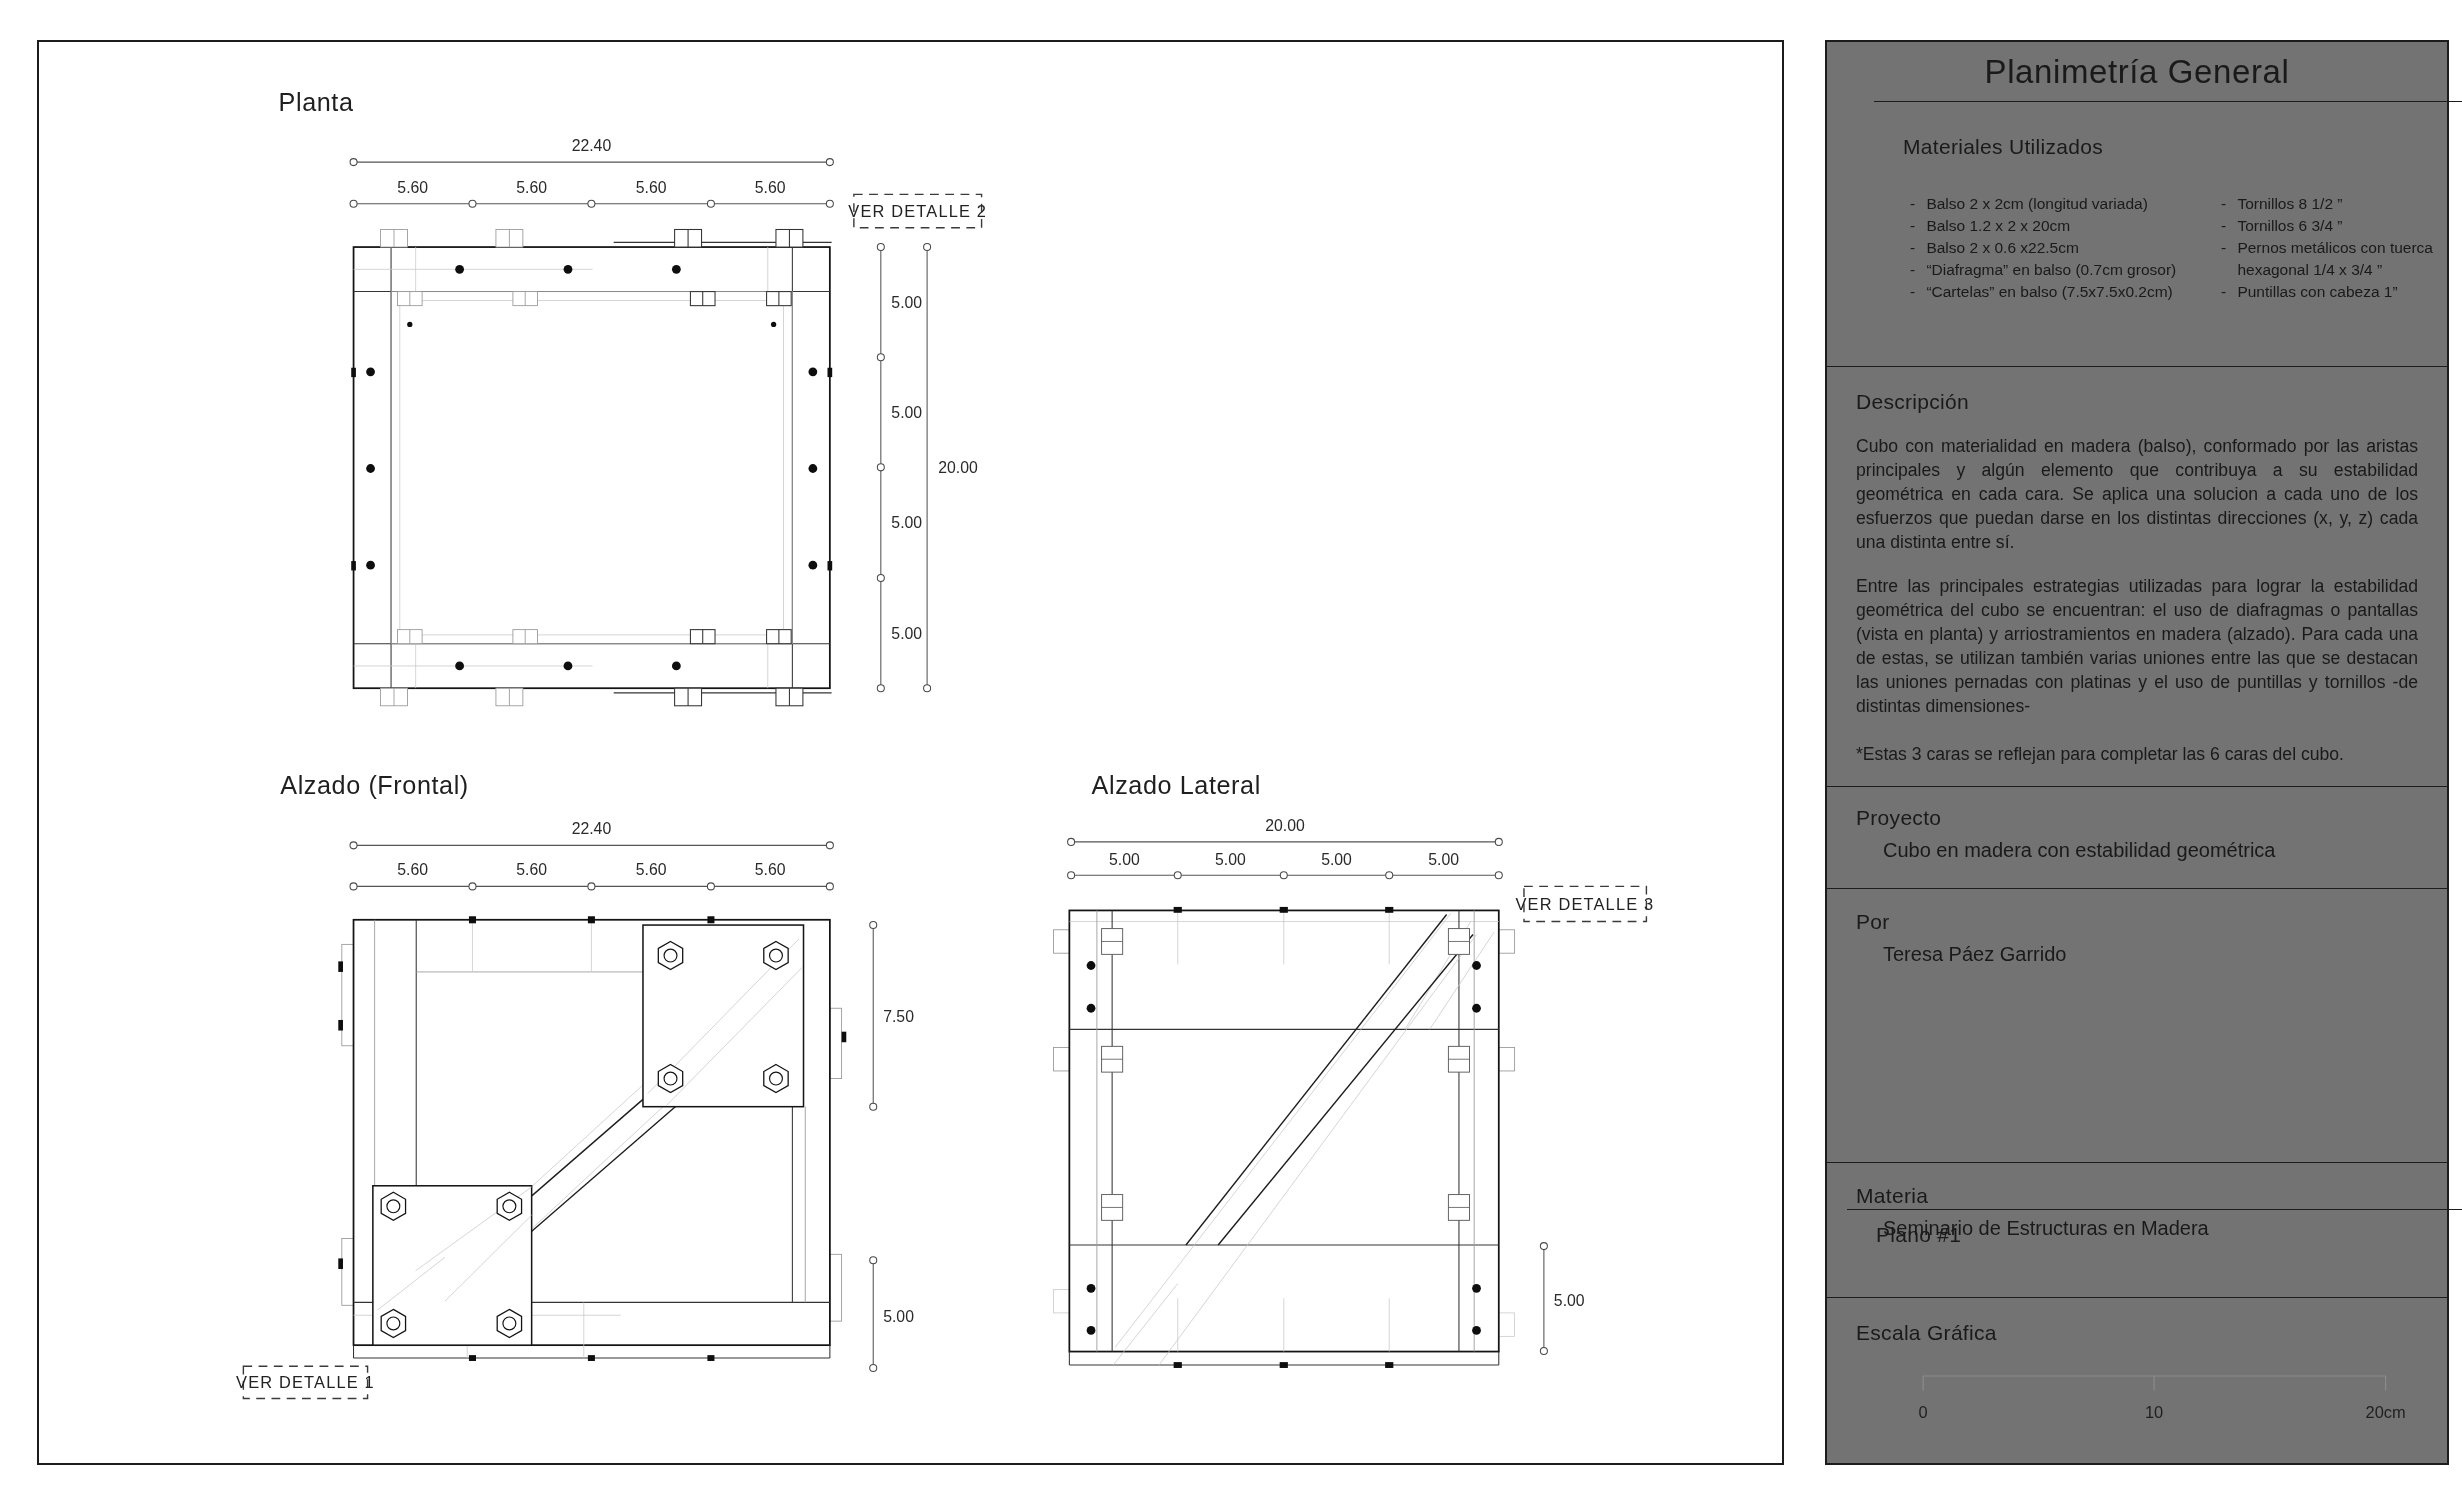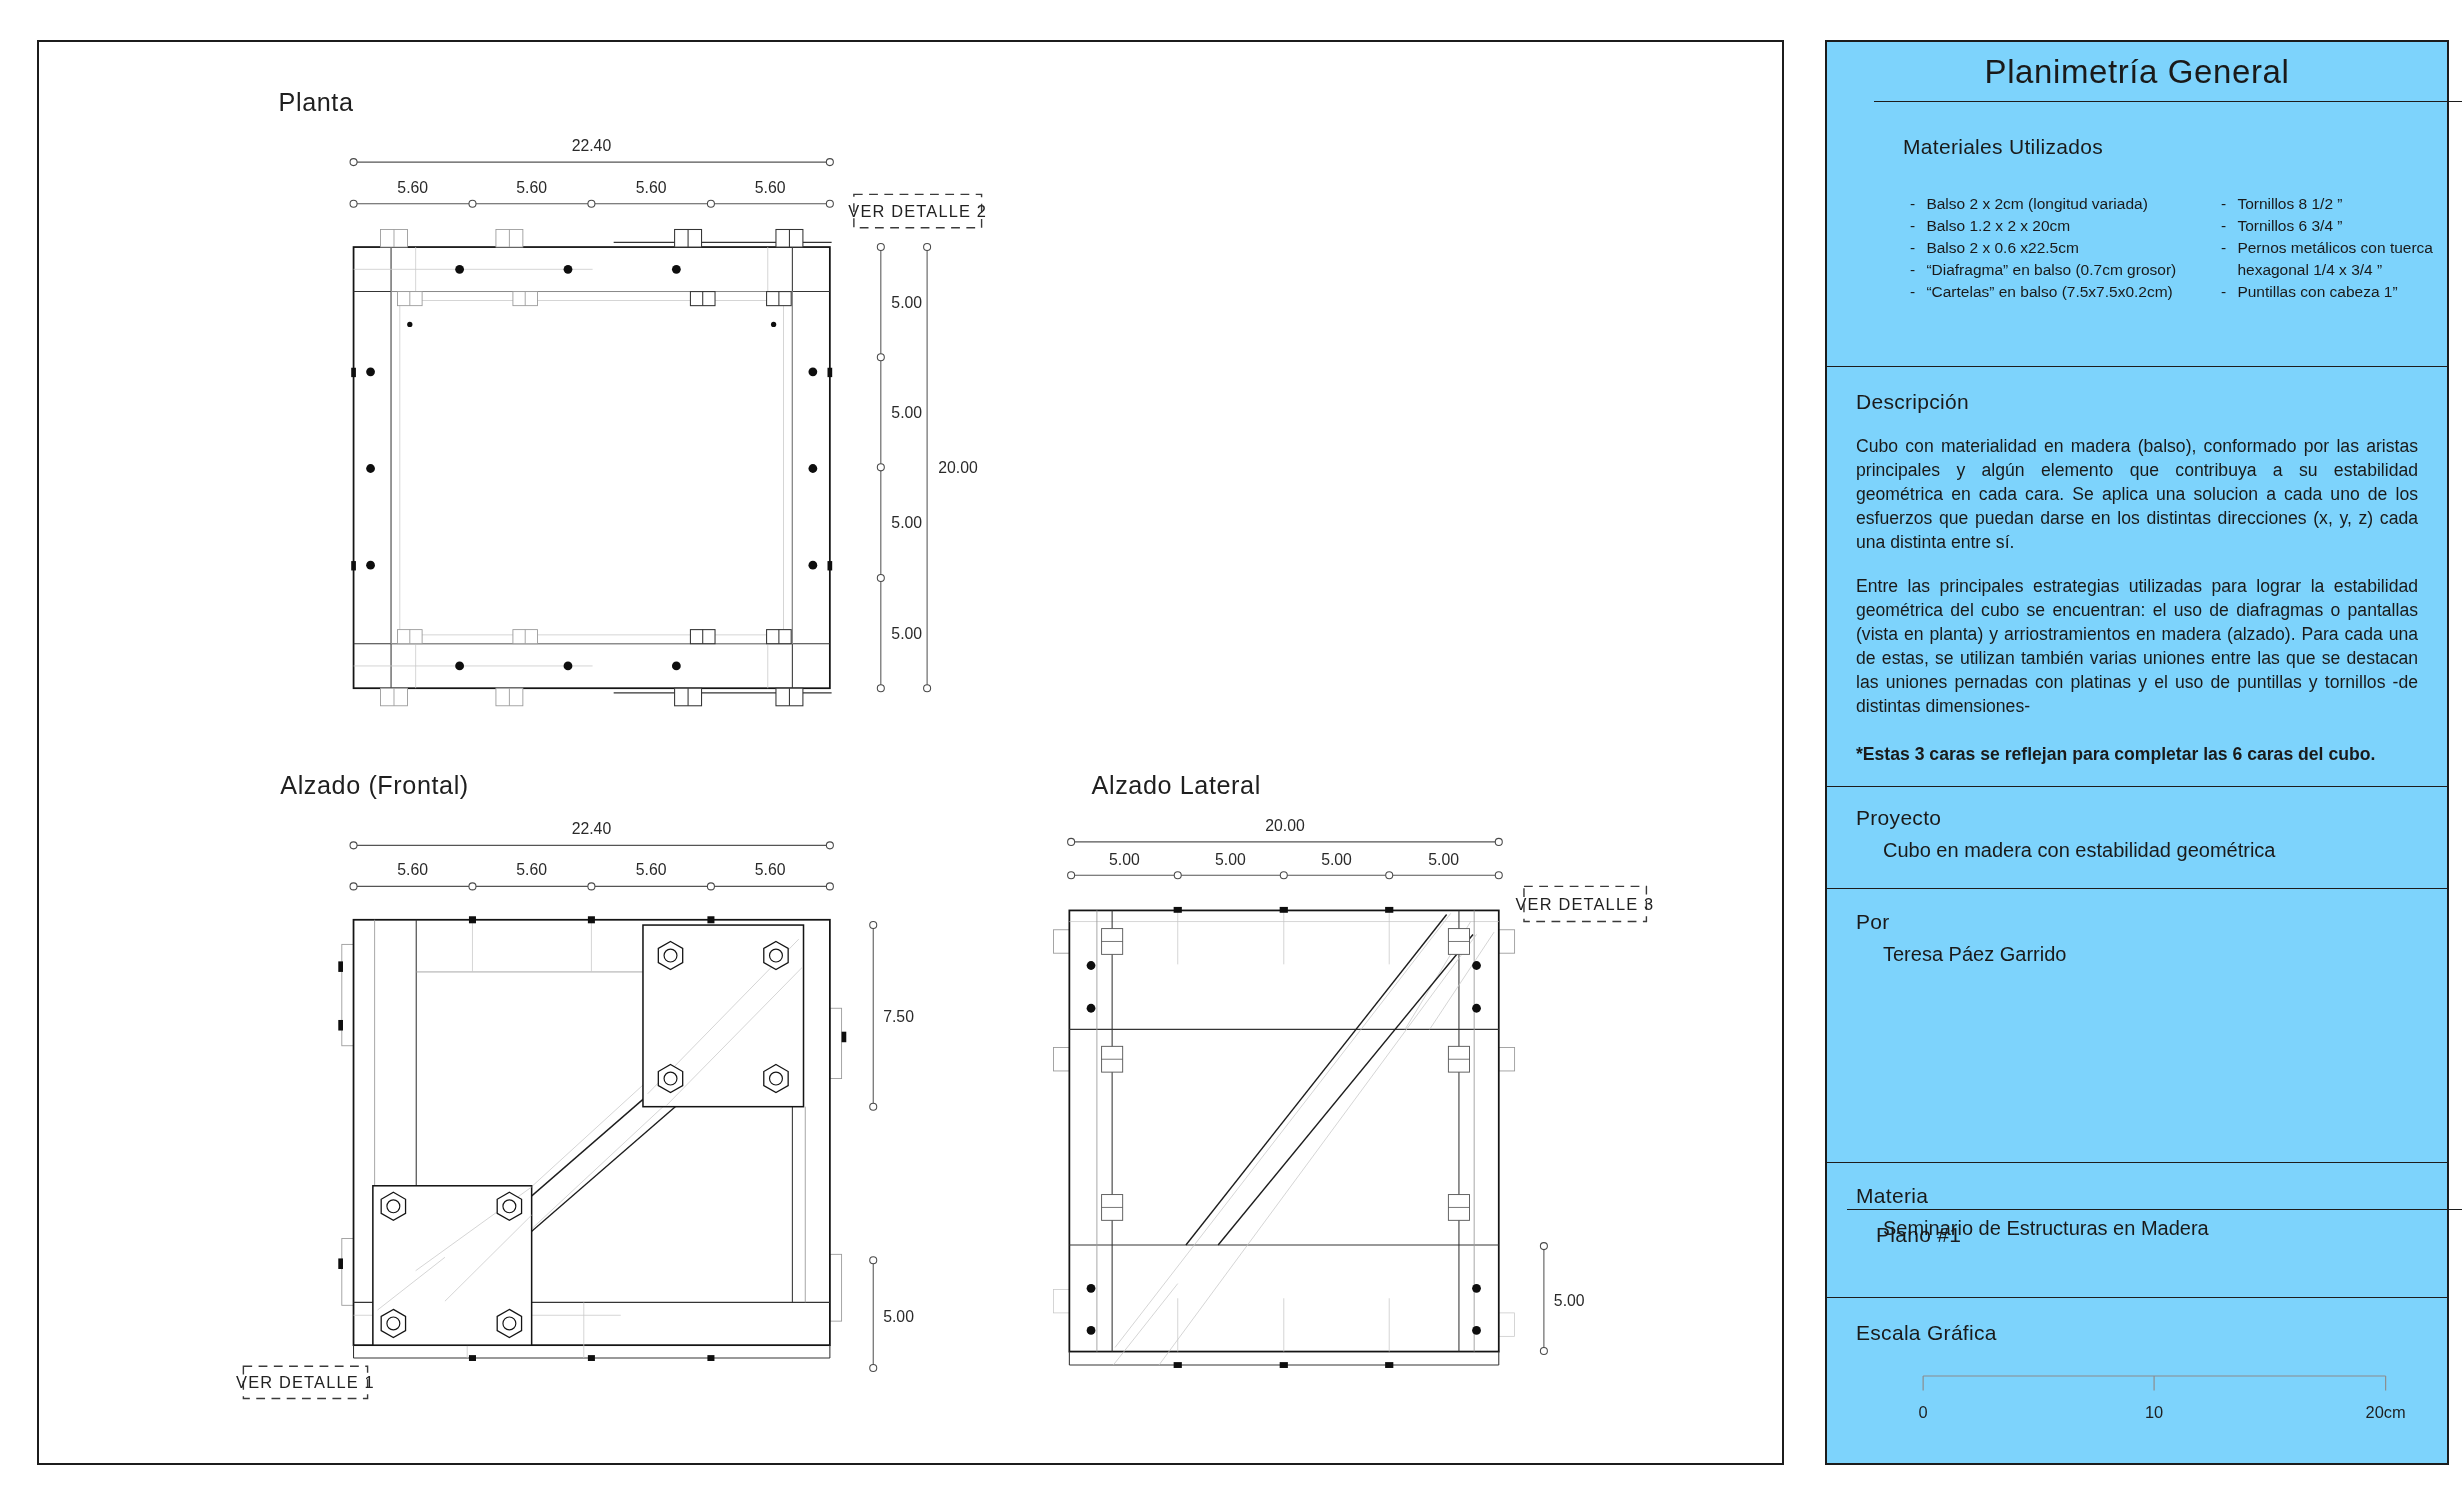--- a/index.html
+++ b/index.html
@@ -24,35 +24,35 @@
   .wfill{fill:#fff;}
   .dot{fill:#0e0e0e;}
   .tick{fill:#0e0e0e;}
   .pk{fill:#fff;stroke:#141414;stroke-width:2.6;}
   .hex polygon{fill:#fff;stroke:#141414;stroke-width:2.2;}
   .hex circle{fill:#fff;stroke:#141414;stroke-width:2;}
   .boltbox rect{fill:#fff;stroke:#5a5a5a;stroke-width:1.6;}
   .boltbox line{stroke:#5a5a5a;stroke-width:1.4;}
 
   .panel{position:absolute;left:1825px;top:40px;width:624px;height:1425px;
-        border:2.3px solid #1c1c1c;box-sizing:border-box;background:#7dd3fc;}
+        border:2.3px solid #1c1c1c;box-sizing:border-box;background:#737373;}
   .psec{position:absolute;left:0;width:100%;box-sizing:border-box;border-top:1.8px solid #1c1c1c;}
   .psec.first{border-top:none;}
   .panel-title{display:flex;align-items:center;justify-content:center;
         font-size:33px;letter-spacing:0.6px;}
   .sec-head{font-size:21px;letter-spacing:0.3px;}
   .sec-value{font-size:20px;margin:9.4px 0 0 27px;}
   .mat-cols{display:flex;margin-top:34px;padding-left:7px;}
   .mat-col1{width:311px;}
   .mat-col2{flex:1;}
   .mat-item{display:flex;font-size:15.5px;line-height:22px;}
   .mat-item .b{width:16.4px;text-align:left;}
   .mat-item .t{flex:1;}
   .desc-p{font-size:17.6px;line-height:24px;text-align:justify;margin:20px 0 0 0;}
-  .desc-note{font-size:17.6px;line-height:24px;margin:23.4px 0 0 0;font-weight:bold;}
+  .desc-note{font-size:17.6px;line-height:24px;margin:23.4px 0 0 0;}
   .scale-svg{position:absolute;left:0;top:35px;}
 </style>
 </head>
 <body>
 
 <div class="page">
 
   <div class="sheet-border"></div>
 
   <svg class="drw" style="left:234px;top:76px;" width="832" height="662" viewBox="0 0 1420 1130">

